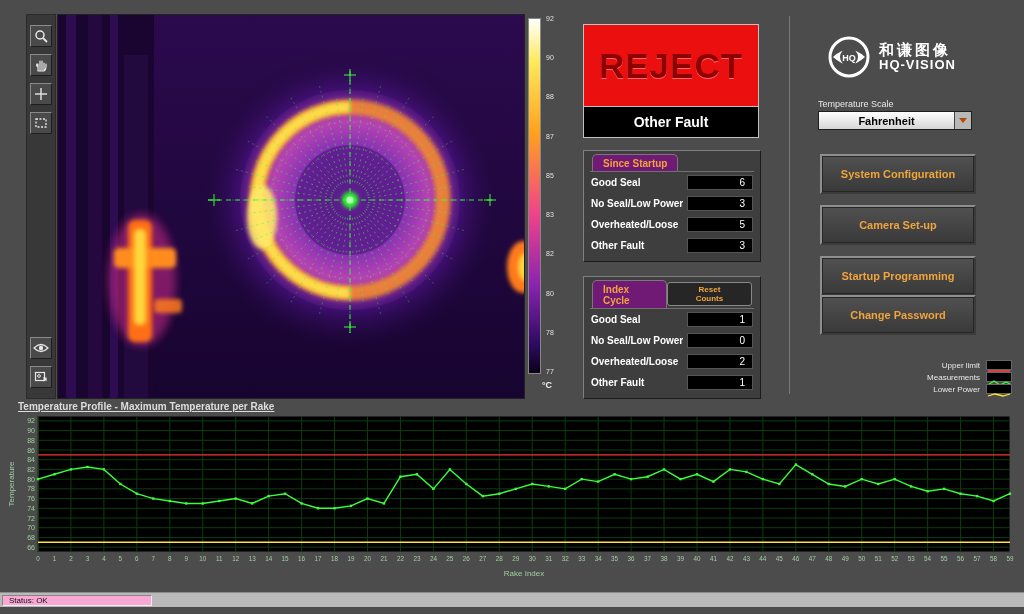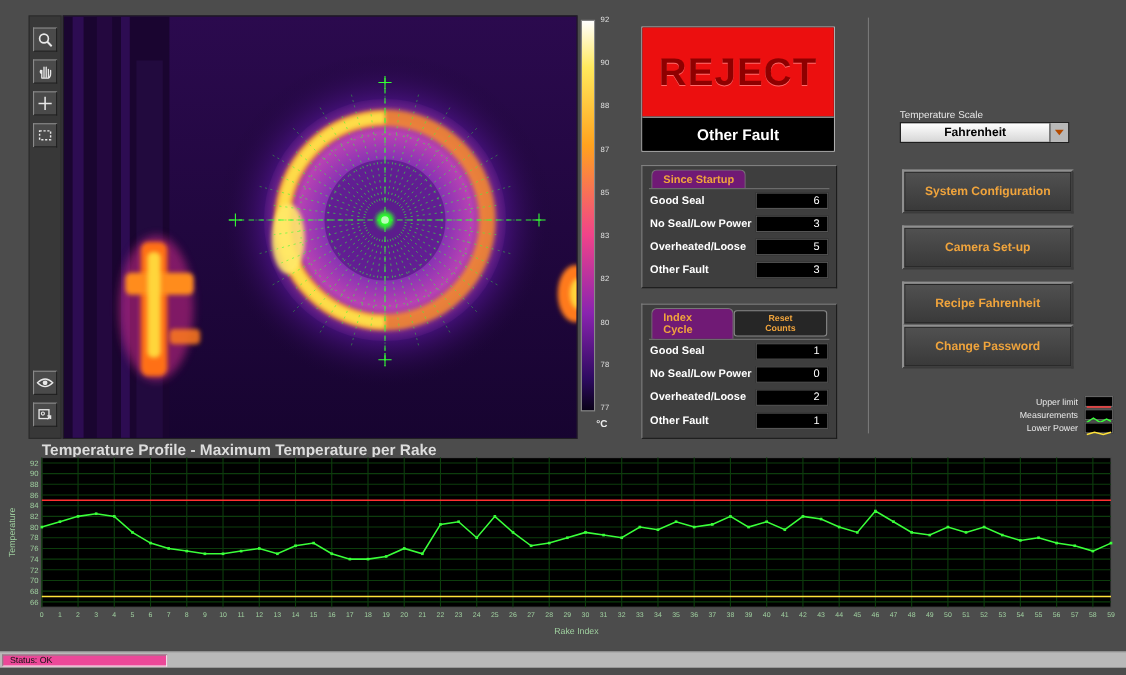--- a/index.html
+++ b/index.html
@@ -106,30 +106,30 @@
     display:flex;align-items:center;justify-content:center;cursor:pointer;box-sizing:border-box;
   }
 
   .legend{position:absolute;left:884px;top:360px;display:flex;flex-direction:column;gap:2px;width:128px;}
   .leg-row{display:flex;align-items:center;justify-content:flex-end;gap:6px;}
   .leg-label{color:#e8e8e8;font-size:8px;}
   .leg-box{width:26px;height:10px;background:#000;border:1px solid #666;box-sizing:border-box;}
 
   
   .chart-area{position:absolute;left:6px;top:400px;width:1012px;height:184px;}
-  .chart-title{position:absolute;left:32px;top:1px;font-size:14px;color:#ddd;font-weight:bold;}
+  .chart-title{position:absolute;left:12px;top:1px;font-size:10px;color:#ddd;font-weight:bold;text-decoration:underline;}
   #chart-svg{position:absolute;left:0;top:11px;}
 
   
   .status-strip{
     position:absolute;left:0;top:592px;width:1024px;height:15px;background:#b9b9b9;
     border-top:1px solid #8c8c8c;display:flex;align-items:center;box-sizing:border-box;
   }
   .status-box{
-    margin-left:2px;width:150px;height:11px;box-sizing:border-box;background:#ec4899;
+    margin-left:2px;width:150px;height:11px;box-sizing:border-box;background:#f9a8d4;
     border:1px solid;border-color:#858585 #efefef #efefef #858585;
     font-size:8px;color:#111;display:flex;align-items:center;padding-left:6px;
   }
 </style>
 </head>
 <body>
 
 <div class="screen">
 
   <div class="tool-col">
@@ -374,32 +374,44 @@
       <span class="crow-value">2</span>
     </div>
     <div class="crow">
       <span class="crow-label">Other Fault</span>
       <span class="crow-value">1</span>
     </div>
   </div>
 
   <div class="vdivider"></div>
 
+  <div class="logo">
+    <svg width="42" height="42" viewBox="0 0 42 42">
+      <circle cx="21" cy="21" r="19" fill="none" stroke="#fff" stroke-width="3"></circle>
+      <path d="M5 21 Q21 6 37 21 Q21 36 5 21 Z" fill="#fff"></path>
+      <circle cx="21" cy="21" r="9" fill="#4c4c4c"></circle>
+      <text x="21" y="25" text-anchor="middle" font-size="9" font-weight="bold" fill="#fff" font-family="Liberation Sans, sans-serif">HQ</text>
+    </svg>
+    <div class="logo-text">
+      <div class="logo-cn">和谦图像</div>
+      <div class="logo-en">HQ-VISION</div>
+    </div>
+  </div>
 
   <div class="ts-label">Temperature Scale</div>
   <div class="dropdown">
     <span class="dropdown-value">Fahrenheit</span>
     <span class="dropdown-arrow">
         <span class="dd-tri"></span>
       </span>
   </div>
 
   <button class="nav-btn" style="top:154px;">System Configuration</button>
   <button class="nav-btn" style="top:205px;">Camera Set-up</button>
-  <button class="nav-btn" style="top:256px;">Recipe Fahrenheit</button>
+  <button class="nav-btn" style="top:256px;">Startup Programming</button>
   <button class="nav-btn" style="top:295px;">Change Password</button>
 
   <div class="legend">
     <div class="leg-row">
       <span class="leg-label">Upper limit</span>
       <span class="leg-box">
         <svg width="24" height="8" viewBox="0 0 24 8">
             <polyline points="1,4 23,4" fill="none" stroke-width="1.5" stroke="#ff4040"></polyline>
           </svg>
       </span>

